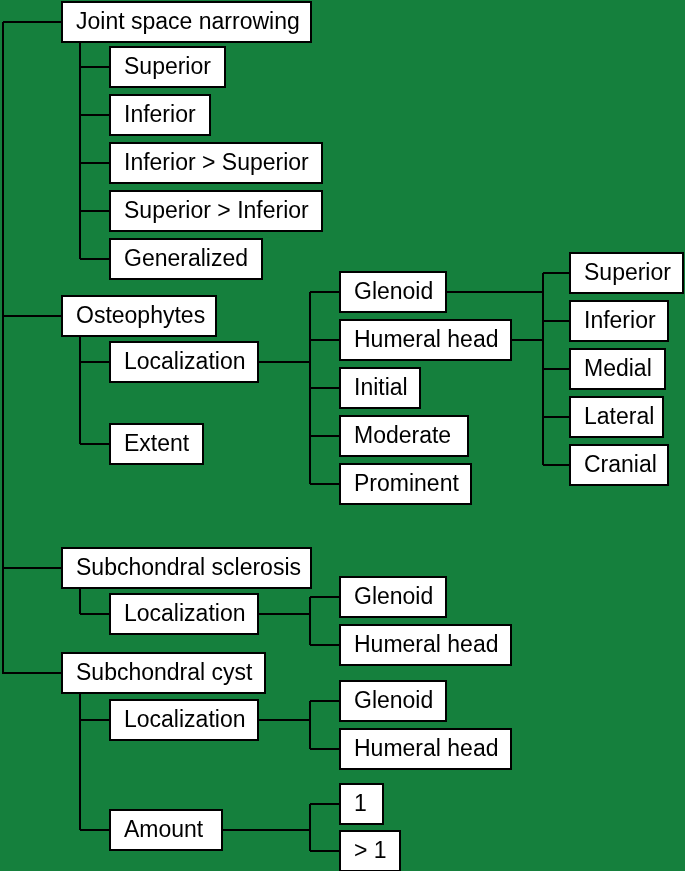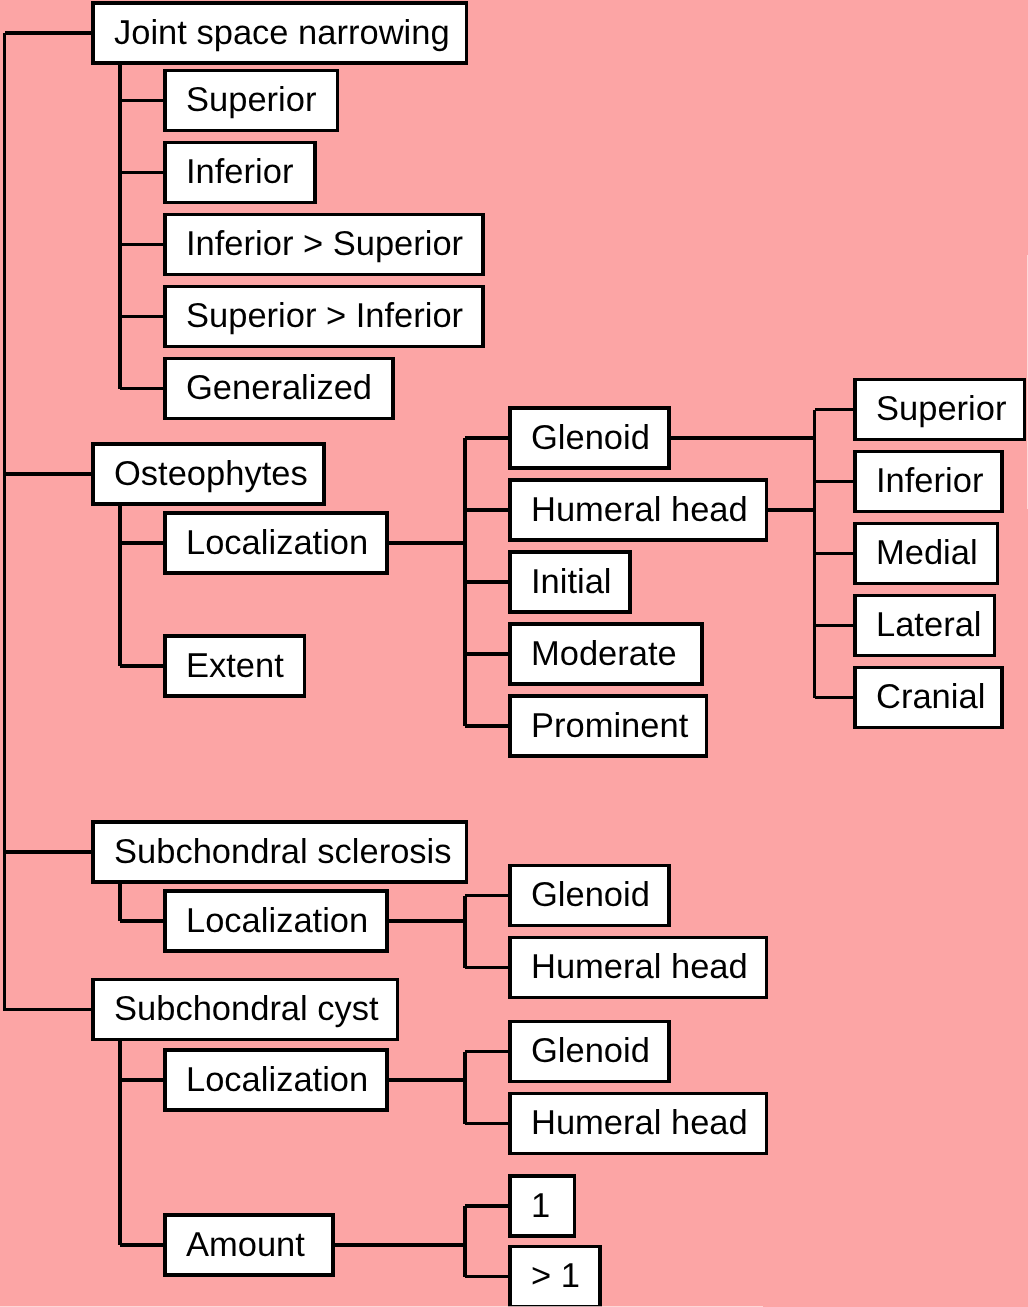--- a/index.html
+++ b/index.html
@@ -11,21 +11,21 @@
   body {
     font-family: "Liberation Sans", sans-serif;
     width: 685px;
     height: 871px;
     overflow: hidden;
   }
   #diagram-root {
     position: relative;
     width: 685px;
     height: 871px;
-    background: #fca5a5;
+    background: #15803d;
   }
   svg#tree-svg {
     position: absolute;
     left: 0;
     top: 0;
     width: 685px;
     height: 871px;
     display: block;
   }
   .node-box rect {

